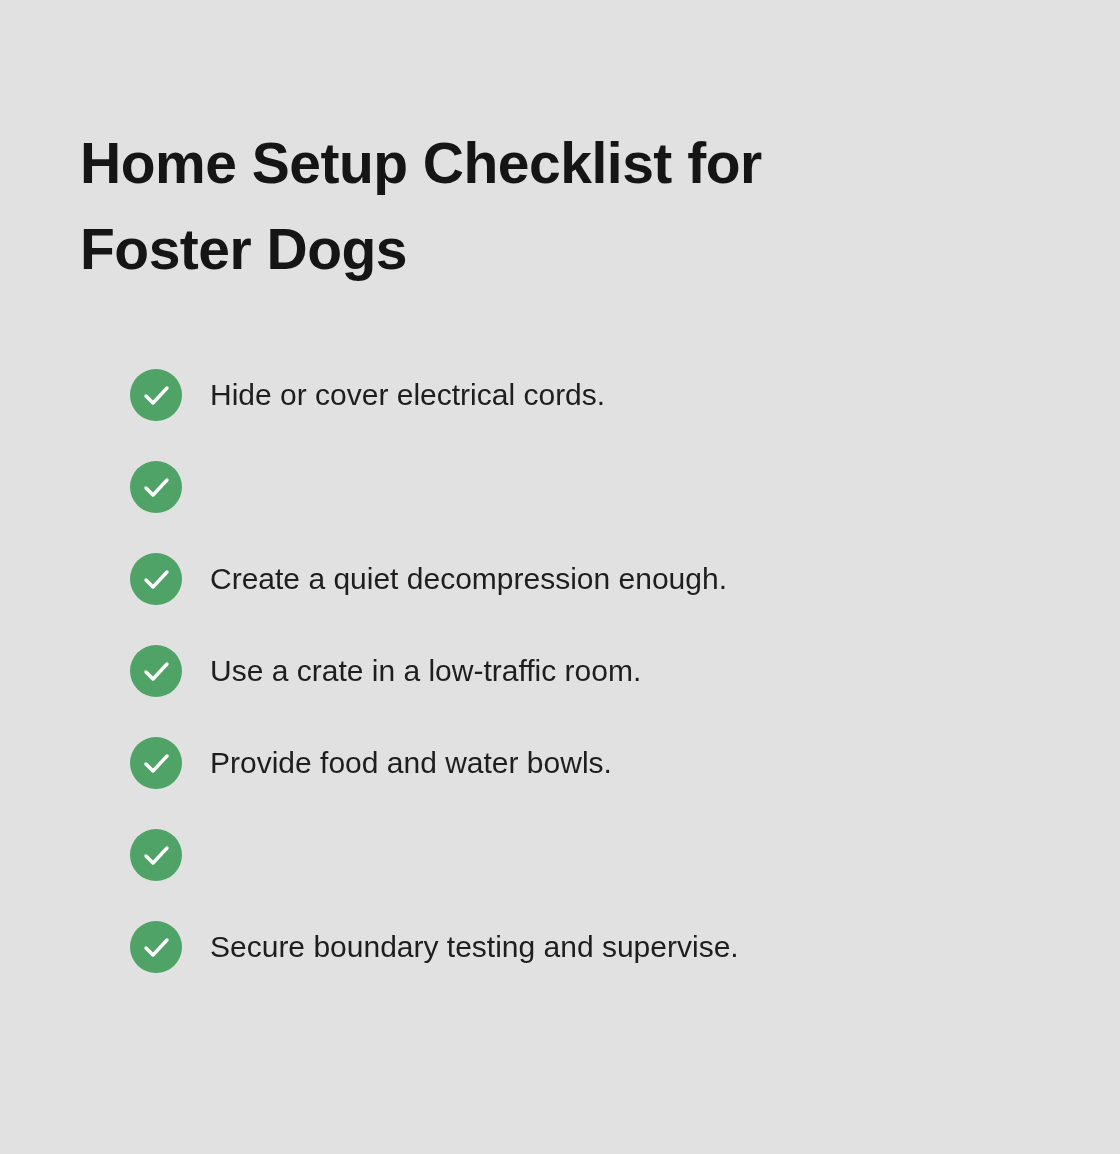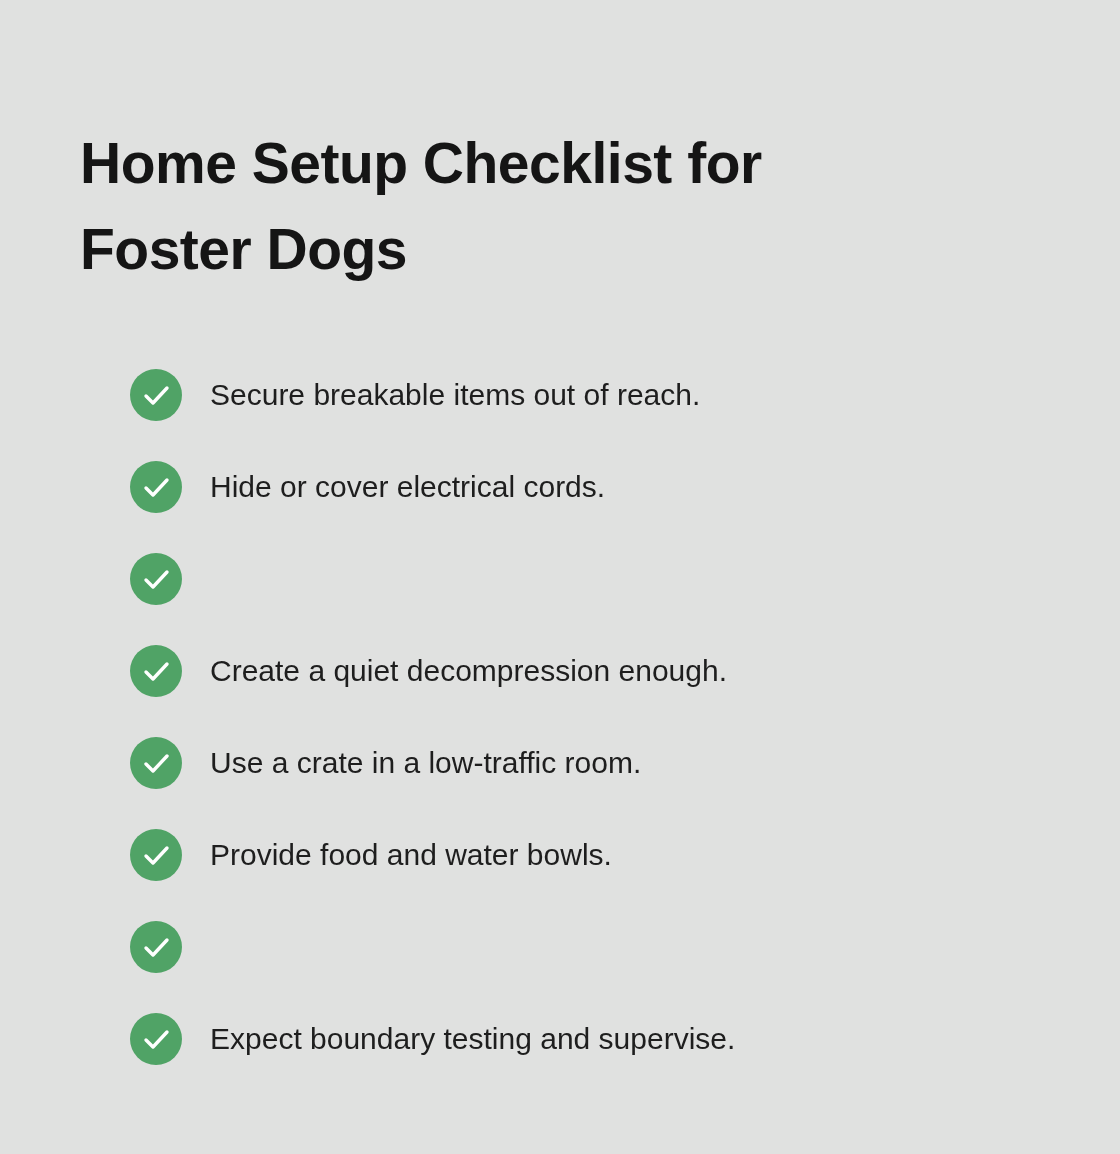--- a/index.html
+++ b/index.html
@@ -67,28 +67,20 @@
 </style>
 </head>
 <body>
 
 <div class="canvas">
 
   <h1 class="title">Home Setup Checklist for Foster Dogs</h1>
 
   <ul class="checklist">
 
-    <li>
-      <span class="check-circle">
-        <svg width="27" height="21" viewBox="0 0 27 21" fill="none" xmlns="http://www.w3.org/2000/svg">
-          <polyline points="3,11 10,18 24,3" stroke="#ffffff" stroke-width="3.4" stroke-linecap="round" stroke-linejoin="round" fill="none"></polyline>
-        </svg>
-      </span>
-      <span class="item-label">Secure breakable items out of reach.</span>
-    </li>
 
     <li>
       <span class="check-circle">
         <svg width="27" height="21" viewBox="0 0 27 21" fill="none" xmlns="http://www.w3.org/2000/svg">
           <polyline points="3,11 10,18 24,3" stroke="#ffffff" stroke-width="3.4" stroke-linecap="round" stroke-linejoin="round" fill="none"></polyline>
         </svg>
       </span>
       <span class="item-label">Hide or cover electrical cords.</span>
     </li>
 
@@ -134,17 +126,17 @@
         </svg>
       </span>
     </li>
 
     <li>
       <span class="check-circle">
         <svg width="27" height="21" viewBox="0 0 27 21" fill="none" xmlns="http://www.w3.org/2000/svg">
           <polyline points="3,11 10,18 24,3" stroke="#ffffff" stroke-width="3.4" stroke-linecap="round" stroke-linejoin="round" fill="none"></polyline>
         </svg>
       </span>
-      <span class="item-label">Expect boundary testing and supervise.</span>
+      <span class="item-label">Secure boundary testing and supervise.</span>
     </li>
 
   </ul>
 </div>
 
 </body></html>

